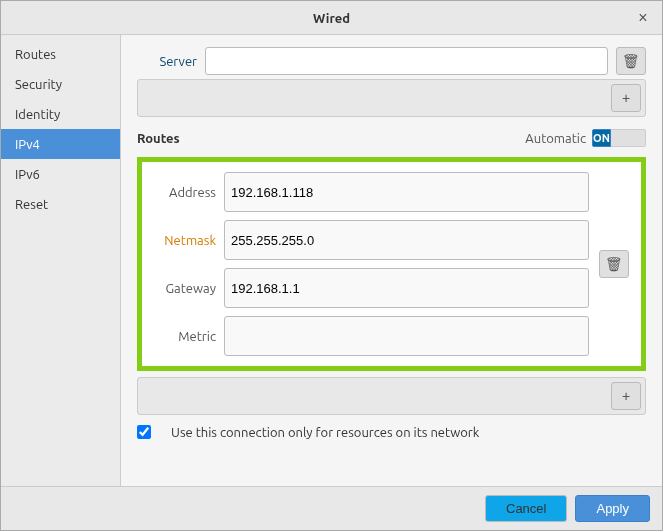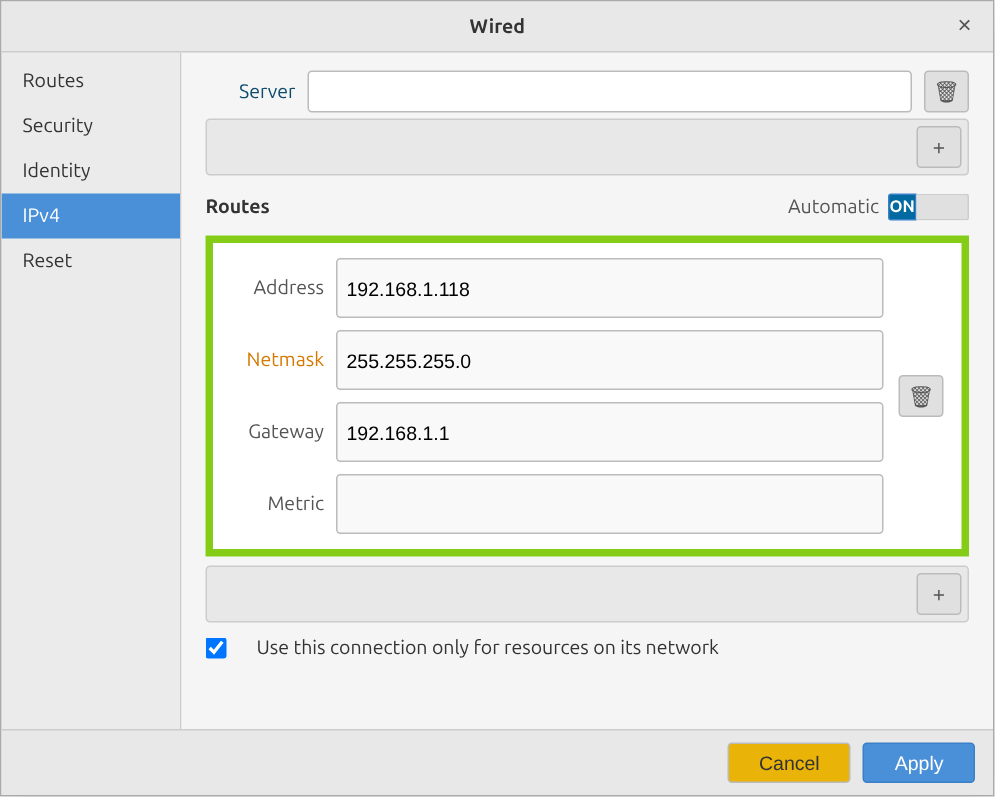--- a/index.html
+++ b/index.html
@@ -233,21 +233,21 @@
       align-items: center;
     }
     .footer-btn {
       padding: 5px 20px;
       font-size: 13px;
       border-radius: 3px;
       cursor: pointer;
       border: 1px solid #bbb;
     }
     .btn-cancel {
-      background: #eab308;
+      background: #0ea5e9;
       color: #333;
     }
     .btn-apply {
       background: #4a90d9;
       color: white;
       border-color: #3a80c9;
     }
     .gray-bar {
       background: #e8e8e8;
       border: 1px solid #ccc;
@@ -275,20 +275,23 @@
         <span>Routes</span>
       </div>
       <div class="sidebar-item">
         <span>Security</span>
       </div>
       <div class="sidebar-item">
         <span>Identity</span>
       </div>
       <div class="sidebar-item active">
         <span>IPv4</span>
+      </div>
+      <div class="sidebar-item">
+        <span>IPv6</span>
       </div>
       <div class="sidebar-item">
         <span>Reset</span>
       </div>
     </div>
 
     <div class="main-content">
 
       <div class="server-row">
         <span class="server-label">Server</span>

